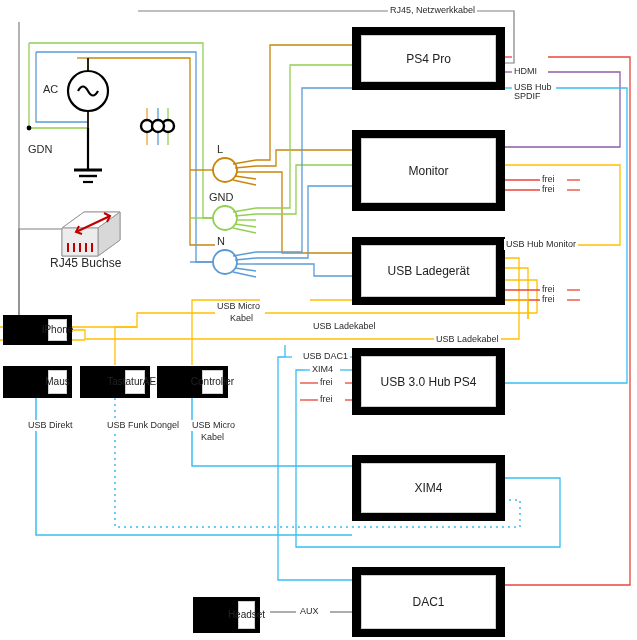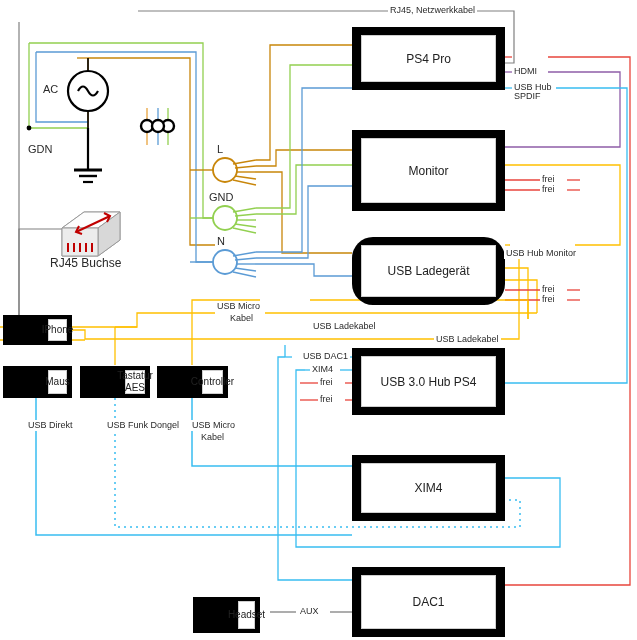--- a/index.html
+++ b/index.html
@@ -232,21 +232,21 @@
 </svg>
 
 <div class="dev big" style="left:352px;top:27px;width:153px;height:63px;">
   <div class="inner">PS4 Pro</div>
 </div>
 
 <div class="dev big" style="left:352px;top:130px;width:153px;height:81px;">
   <div class="inner">Monitor</div>
 </div>
 
-<div class="dev big" style="left:352px;top:237px;width:153px;height:68px;border-radius:21px;">
+<div class="dev big" style="left:352px;top:237px;width:153px;height:68px;">
   <div class="inner">USB Ladegerät</div>
 </div>
 
 <div class="dev big" style="left:352px;top:348px;width:153px;height:67px;">
   <div class="inner">USB 3.0 Hub PS4</div>
 </div>
 
 <div class="dev big" style="left:352px;top:455px;width:153px;height:66px;">
   <div class="inner">XIM4</div>
 </div>
@@ -257,39 +257,39 @@
 
 <div class="dev small" style="left:3px;top:315px;width:69px;height:30px;">
   <div class="inner">IPhone</div>
 </div>
 
 <div class="dev small" style="left:3px;top:366px;width:69px;height:32px;">
   <div class="inner">Maus</div>
 </div>
 
 <div class="dev small" style="left:80px;top:366px;width:70px;height:32px;">
-  <div class="inner" style="flex-direction:column;">
+  <div class="inner" style="flex-direction:row;">
     <span>Tastatur</span>
     <span>AES</span>
   </div>
 </div>
 
 <div class="dev small" style="left:157px;top:366px;width:71px;height:32px;">
   <div class="inner">Controller</div>
 </div>
 
 <div class="dev small" style="left:193px;top:597px;width:67px;height:36px;">
   <div class="inner">Headset</div>
 </div>
 
 <div class="lbl" style="left:388px;top:5px;">RJ45, Netzwerkkabel</div>
 <div class="lbl" style="left:512px;top:51px;margin-top:40px;">SPDIF</div>
 <div class="lbl" style="left:512px;top:66px;">HDMI</div>
 <div class="lbl" style="left:512px;top:82px;">USB Hub</div>
-<div class="lbl" style="left:504px;top:248px;">USB Hub Monitor</div>
+<div class="lbl" style="left:504px;top:239px;">USB Hub Monitor</div>
 
 <div class="lbl" style="left:540px;top:174px;">frei</div>
 <div class="lbl" style="left:540px;top:184px;">frei</div>
 <div class="lbl" style="left:540px;top:284px;">frei</div>
 <div class="lbl" style="left:540px;top:294px;">frei</div>
 <div class="lbl" style="left:318px;top:377px;">frei</div>
 <div class="lbl" style="left:318px;top:394px;">frei</div>
 
 <div class="lbl c" style="left:215px;top:301px;">USB Micro</div>
 <div class="lbl c" style="left:228px;top:313px;">Kabel</div>

